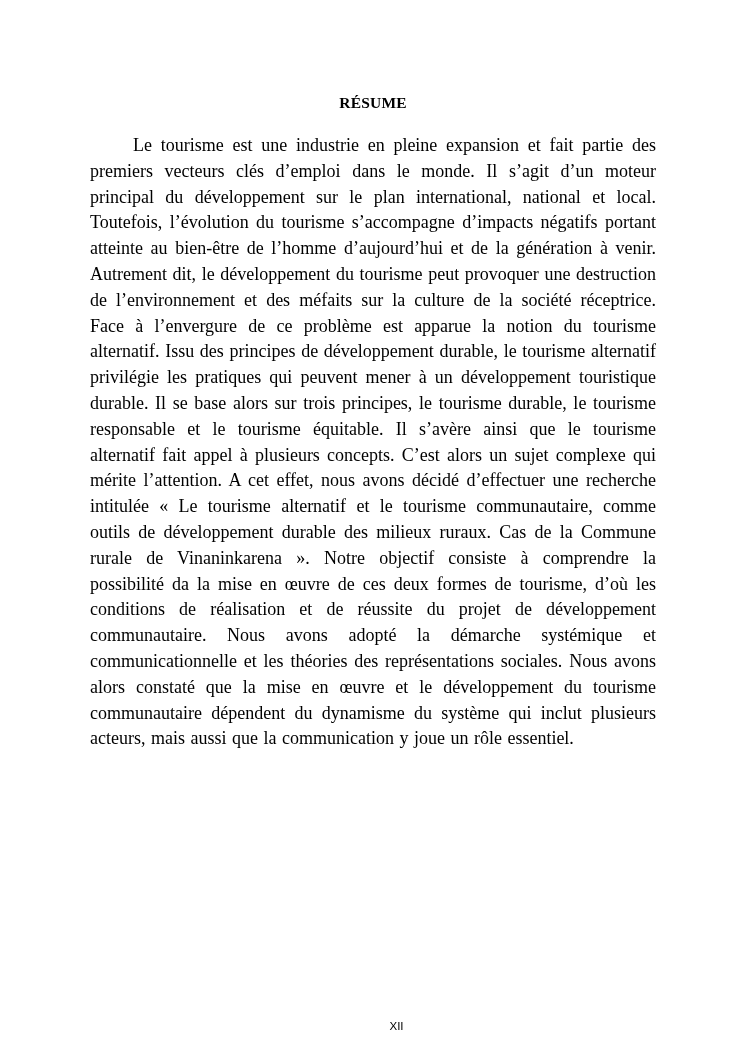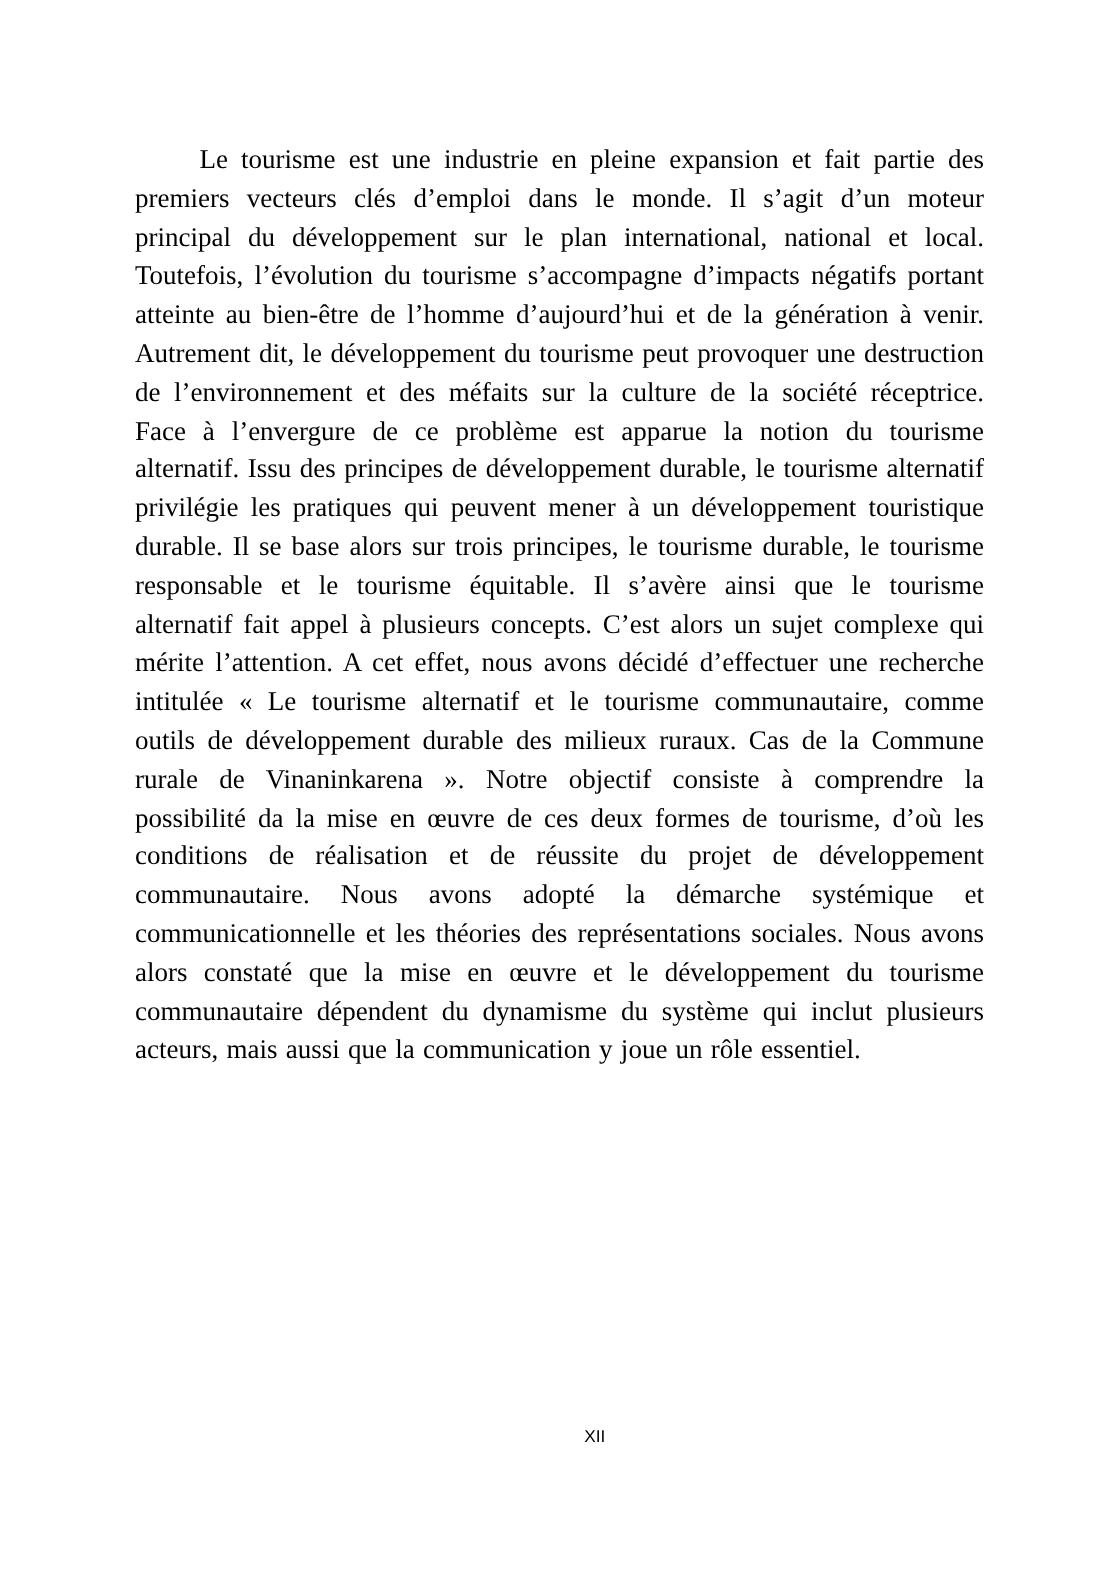--- a/index.html
+++ b/index.html
@@ -34,29 +34,30 @@
     font-size: 18px;
     line-height: 25.8px;
     text-align: justify;
     text-indent: 43px;
     word-spacing: 1px;
   }
   .page-number {
     position: absolute;
     left: 0;
     right: 0;
-    top: 952px;
+    top: 1020px;
     text-align: center;
     font-family: "Liberation Sans", sans-serif;
     font-size: 11.5px;
     color: #000000;
     margin-left: 48px;
   }
 </style>
 </head>
 <body>
 
 <div class="page">
   <div class="content">
+    <h1 class="doc-title">RÉSUME</h1>
     <p class="doc-body">Le tourisme est une industrie en pleine expansion  et fait partie des premiers vecteurs clés d’emploi dans le monde. Il s’agit d’un moteur principal du développement sur le plan international, national et local. Toutefois, l’évolution  du tourisme s’accompagne d’impacts négatifs portant atteinte au  bien-être de l’homme d’aujourd’hui et de la génération à venir. Autrement dit, le développement du tourisme peut provoquer une destruction de l’environnement et des méfaits sur la culture de la société réceptrice. Face à l’envergure de ce problème est apparue la notion du tourisme alternatif. Issu des principes de développement durable, le tourisme alternatif privilégie les pratiques qui peuvent mener à un développement touristique durable.  Il se base alors sur trois principes, le tourisme durable, le tourisme responsable et le tourisme équitable. Il s’avère ainsi que le tourisme alternatif fait appel à plusieurs concepts. C’est alors un sujet complexe qui mérite l’attention. A cet effet, nous avons décidé d’effectuer une recherche intitulée « Le tourisme alternatif et le tourisme communautaire, comme outils de développement durable des milieux ruraux. Cas de la Commune rurale de Vinaninkarena ». Notre objectif consiste à comprendre la possibilité da la mise en œuvre de ces deux formes de tourisme, d’où les conditions de réalisation et de réussite du projet de développement communautaire. Nous avons adopté la démarche systémique et communicationnelle et les théories des représentations sociales. Nous avons alors constaté que la mise en œuvre et le développement du tourisme communautaire dépendent du dynamisme du système qui inclut plusieurs acteurs, mais aussi que la communication y joue un rôle essentiel.</p>
   </div>
   <div class="page-number">XII</div>
 </div>
 
 </body></html>

